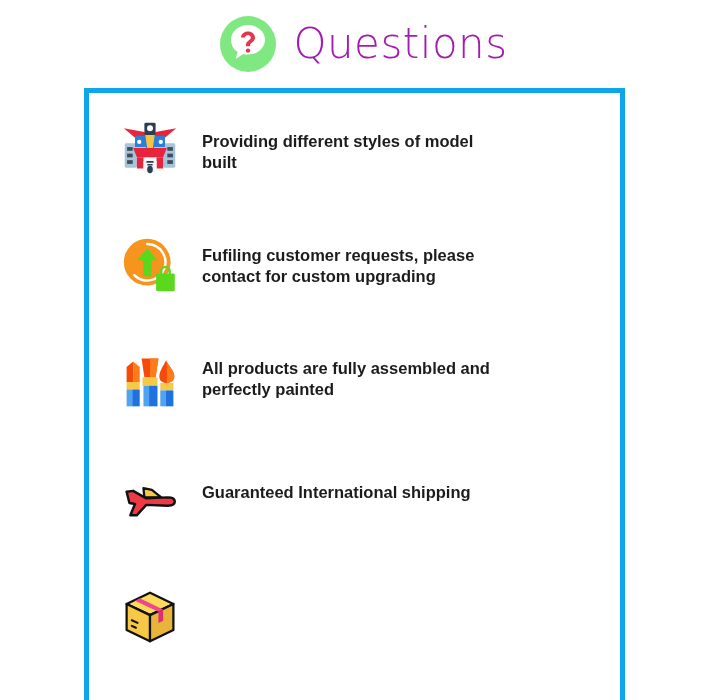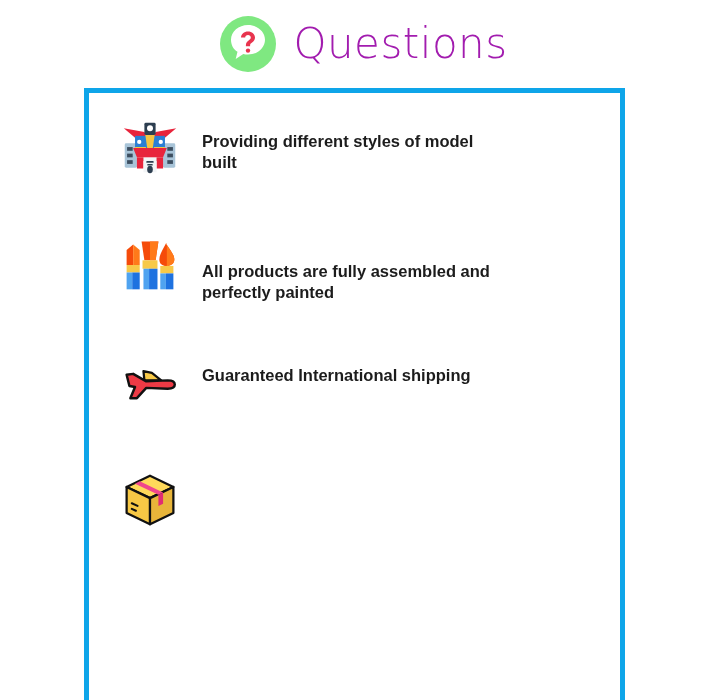--- a/index.html
+++ b/index.html
@@ -93,21 +93,21 @@
     font-family: "Liberation Sans", sans-serif;
     font-size: 16.5px;
     font-weight: 700;
     line-height: 1.26;
     color: #1c1c1c;
     max-width: 300px;
   }
   
   .qa-item.i0 .qa-text { margin-top: 19px; }
   .qa-item.i1 .qa-text { margin-top: 16px; }
-  .qa-item.i2 .qa-text { margin-top: 32px; }
+  .qa-item.i2 .qa-text { margin-top: 12px; }
   .qa-item.i3 .qa-text { margin-top: 19px; }
   .qa-item.i4 .qa-text { margin-top: 19px; }
   .qa-item.i3 .qa-icon-wrap { margin-top: 9px; }
   .qa-item.i4 .qa-icon-wrap { margin-top: 6px; }
 </style>
 </head>
 <body>
 
 <div class="header">
   <span class="header-icon">
@@ -157,20 +157,34 @@
 
           <path d="M24 41 H38 V57 H24 Z" fill="#F2F4F6"></path>
           <rect x="27" y="45" width="8" height="1.8" rx="0.9" fill="#2D3E50"></rect>
           <rect x="28" y="48" width="6" height="1.8" rx="0.9" fill="#2D3E50"></rect>
           <ellipse cx="31" cy="54" rx="3" ry="4" fill="#2D3E50"></ellipse>
         </svg>
       </span>
       <div class="qa-text">Providing different styles of model built</div>
     </div>
 
+    <div class="qa-item i1">
+      <span class="qa-icon-wrap">
+        <svg class="qa-icon" viewBox="0 0 62 62" aria-hidden="true">
+          <circle cx="28" cy="28" r="25" fill="#F7941E"></circle>
+          <path d="M28 8.5 A19.5 19.5 0 1 1 14.2 41.8" fill="none" stroke="#FFFFFF" stroke-width="2.6" stroke-linecap="round"></path>
+
+          <path d="M28 13 L39 26 H32.5 V43 H23.5 V26 H17 Z" fill="#5BD81E"></path>
+
+          <path d="M39 40 h17 a1.5 1.5 0 0 1 1.5 1.5 v16 a1.5 1.5 0 0 1 -1.5 1.5 h-17 a1.5 1.5 0 0 1 -1.5 -1.5 v-16 a1.5 1.5 0 0 1 1.5 -1.5 z" fill="#5BD81E"></path>
+          <path d="M43 41 v-3.5 a4.5 4.5 0 0 1 9 0 V41" fill="none" stroke="#5BD81E" stroke-width="2.6"></path>
+        </svg>
+      </span>
+      <div class="qa-text">Fufiling customer requests, please contact for custom upgrading</div>
+    </div>
 
     <div class="qa-item i2">
       <span class="qa-icon-wrap">
         <svg class="qa-icon" viewBox="0 0 62 62" aria-hidden="true">
 
           <path d="M6 15 L13 9 L13 31 L6 31 Z" fill="#F54B0A"></path>
           <path d="M13 9 L20 15 L20 31 L13 31 Z" fill="#FF7A1A"></path>
           <rect x="6" y="31" width="14" height="8" fill="#F7C948"></rect>
           <rect x="6" y="39" width="6" height="18" fill="#4FA3F0"></rect>
           <rect x="12" y="39" width="8" height="18" fill="#1E72E0"></rect>

